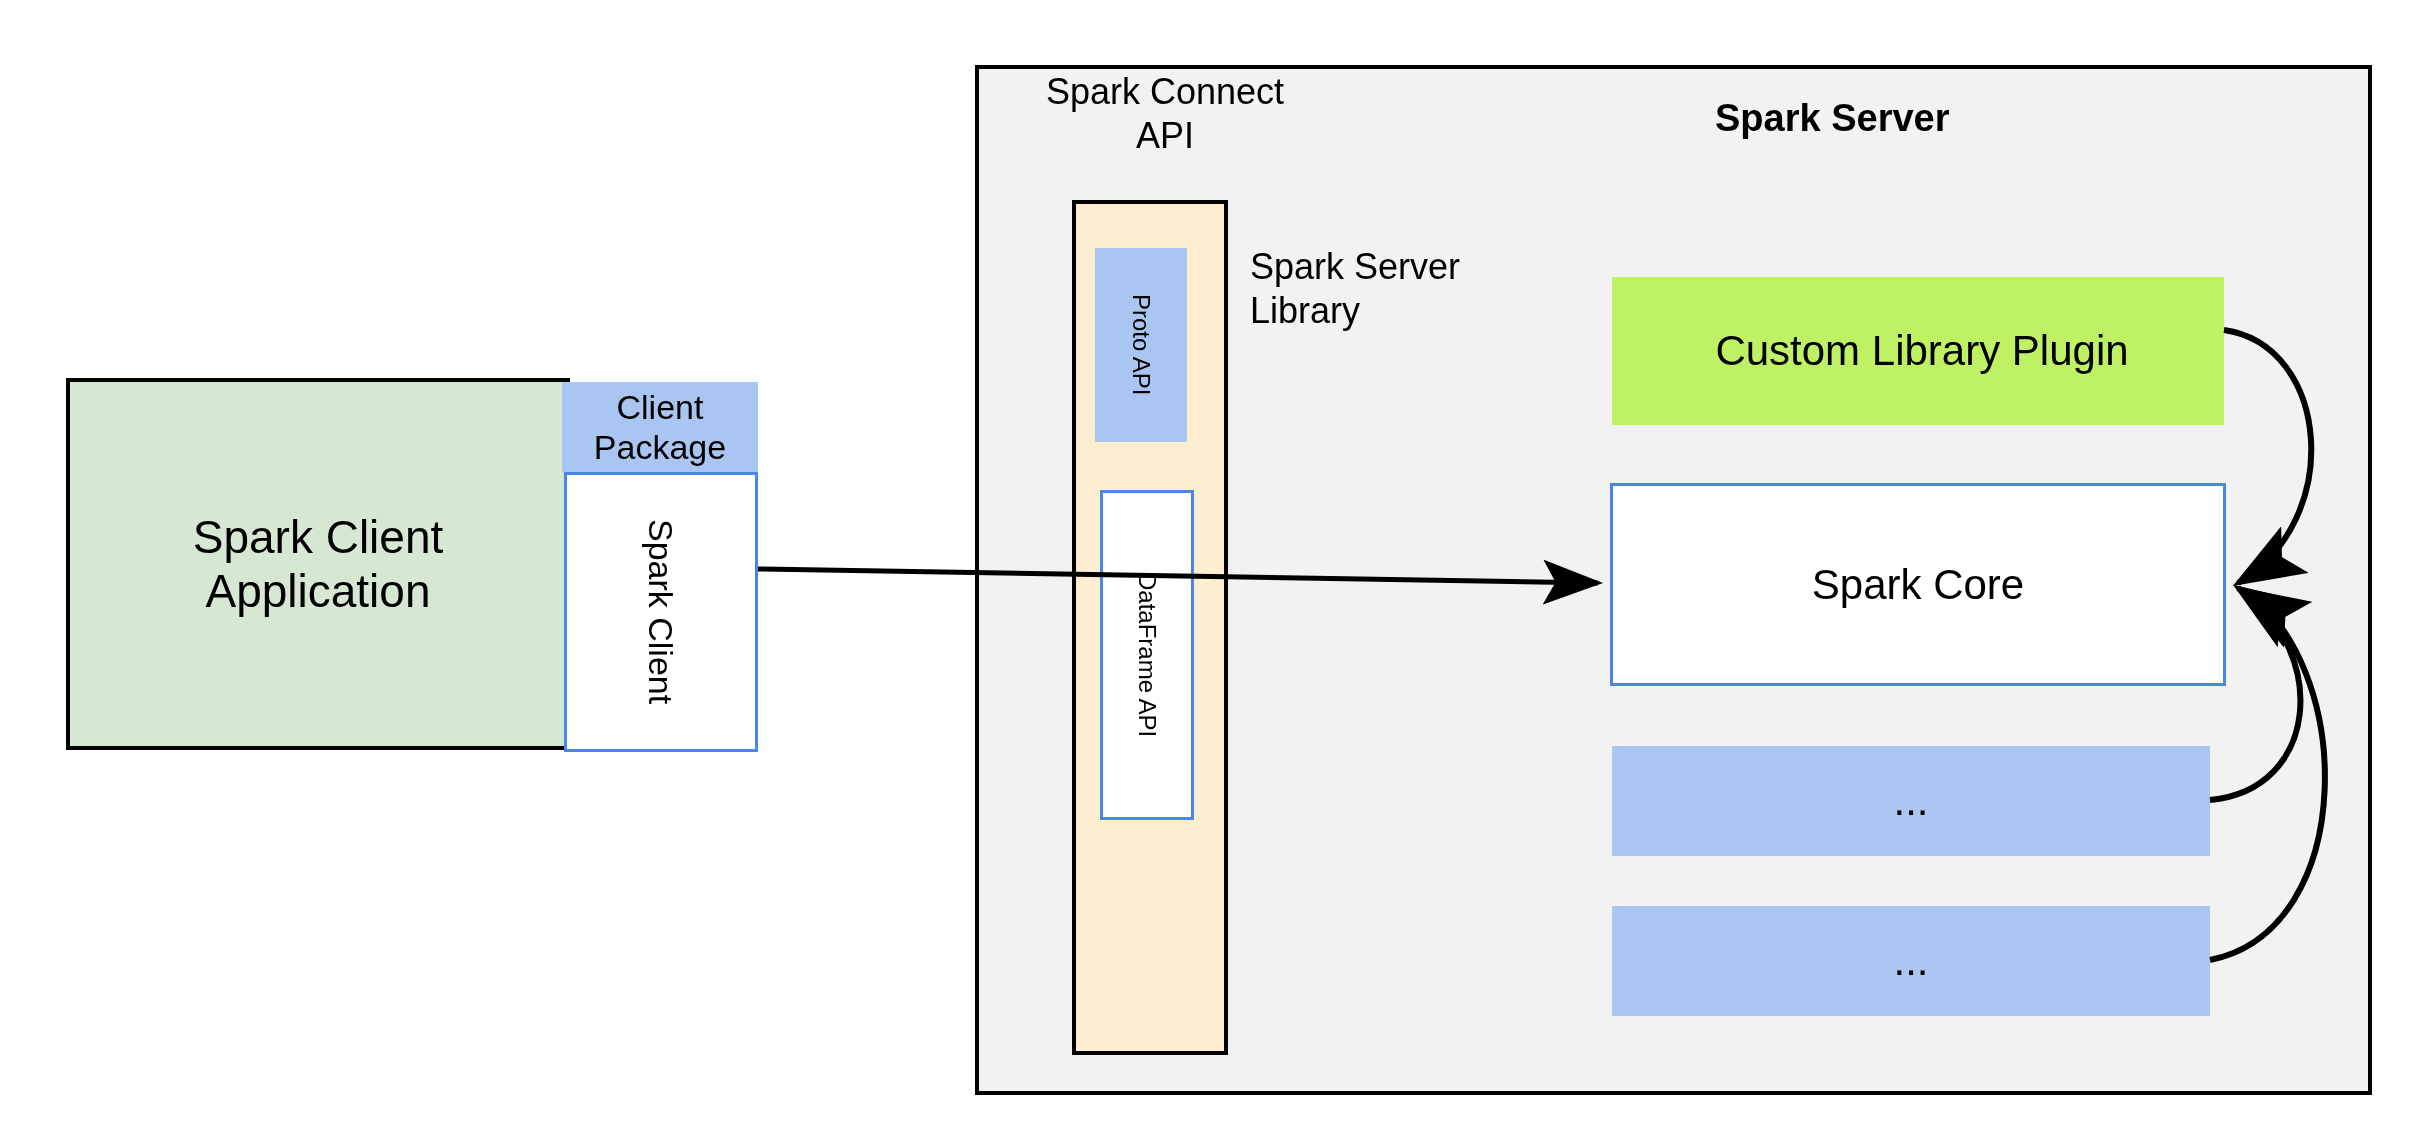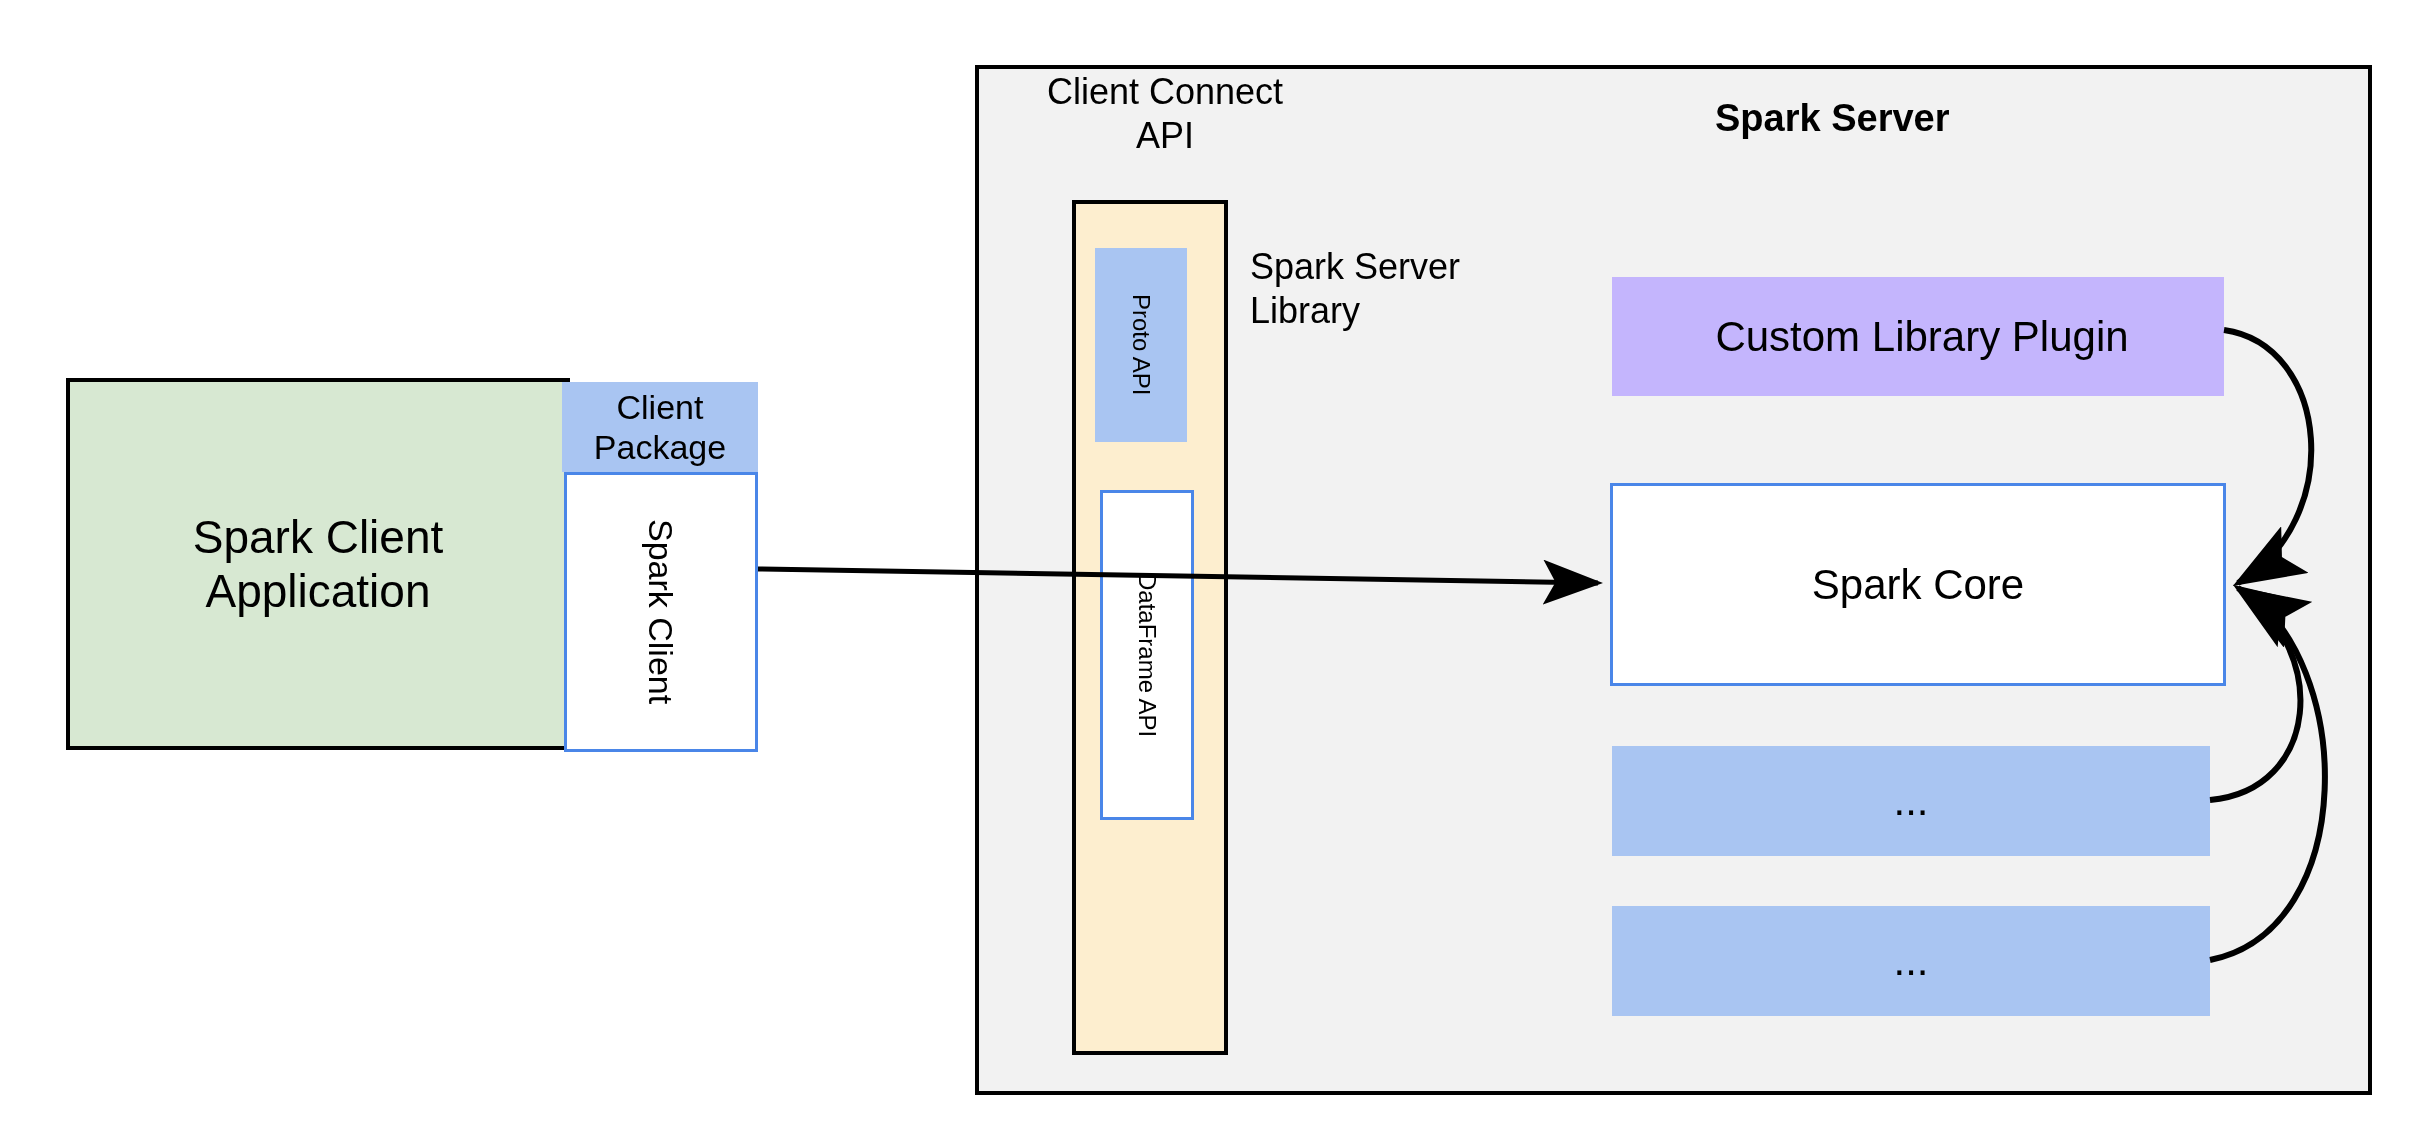--- a/index.html
+++ b/index.html
@@ -129,22 +129,22 @@
     background: #ffffff;
     border: 3px solid #4a86e8;
     font-size: 24px;
   }
 
   
   #custom-library-plugin-box {
     left: 1612px;
     top: 277px;
     width: 612px;
-    height: 119px;
-    background: #c4b5fd;
+    height: 148px;
+    background: #bef264;
     border: none;
     font-size: 42px;
     padding-left: 8px;
   }
   #spark-core-box {
     left: 1610px;
     top: 483px;
     width: 616px;
     height: 203px;
     background: #ffffff;
@@ -181,21 +181,21 @@
 </style>
 </head>
 <body>
 
 <div id="diagram">
 
   <div id="server-panel"></div>
 
   <div class="label" id="server-title">Spark Server</div>
 
-  <div class="label" id="connect-api-label">Client Connect
+  <div class="label" id="connect-api-label">Spark Connect
 API</div>
 
   <div class="label" id="server-library-label">Spark Server
 Library</div>
 
   <div id="connect-column"></div>
 
   <div class="box" id="proto-api-box">
     <span class="vertical-text">Proto API</span>
   </div>

